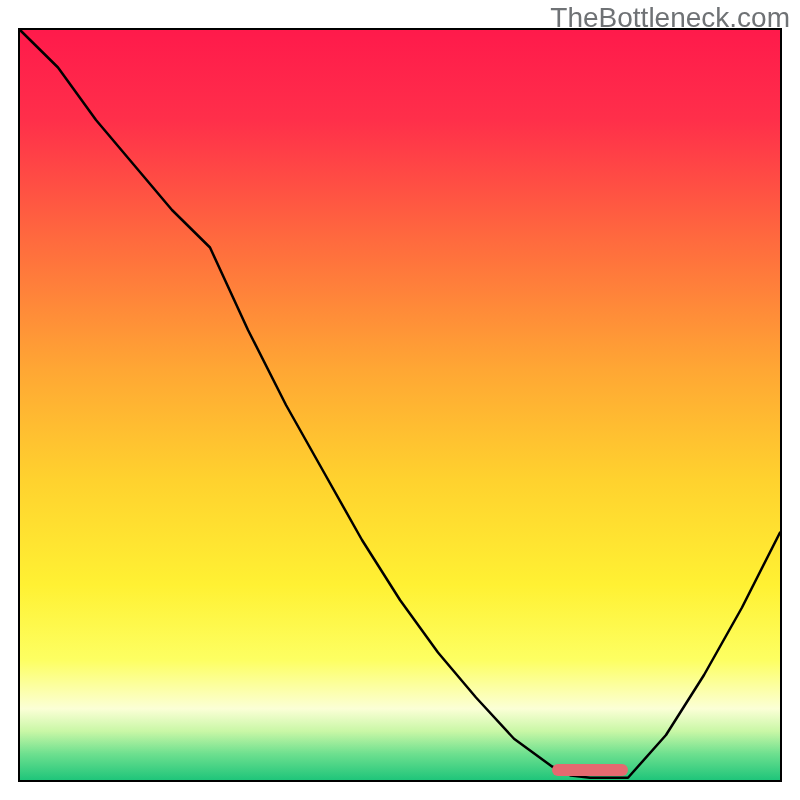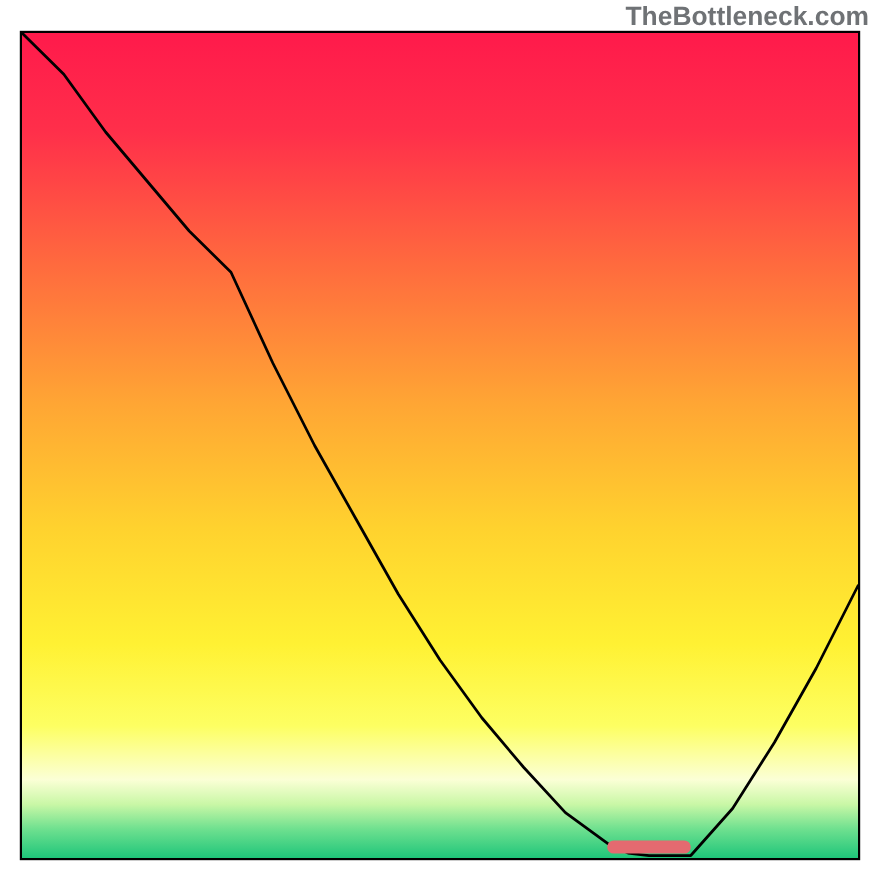--- a/index.html
+++ b/index.html
@@ -13,22 +13,22 @@
   .wrap {
     position: relative;
     width: 800px;
     height: 800px;
   }
   .watermark {
     position: absolute;
     top: 2px;
     right: 10px;
     font-family: Arial, Helvetica, sans-serif;
-    font-size: 24px;
-    font-weight: 700;
+    font-size: 28px;
+    font-weight: 400;
     color: #6f7275;
     letter-spacing: 0px;
     z-index: 20;
   }
   .plot {
     position: absolute;
     left: 18px;
     top: 28px;
     width: 764px;
     height: 754px;

